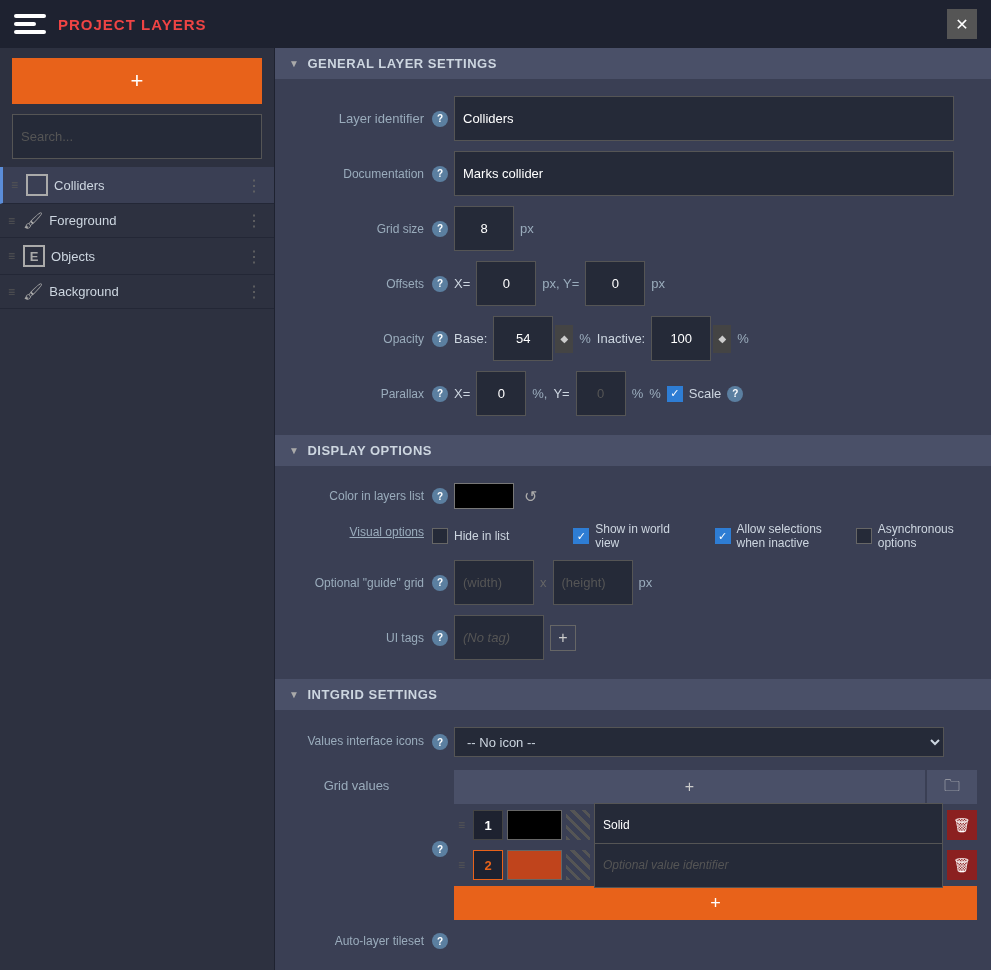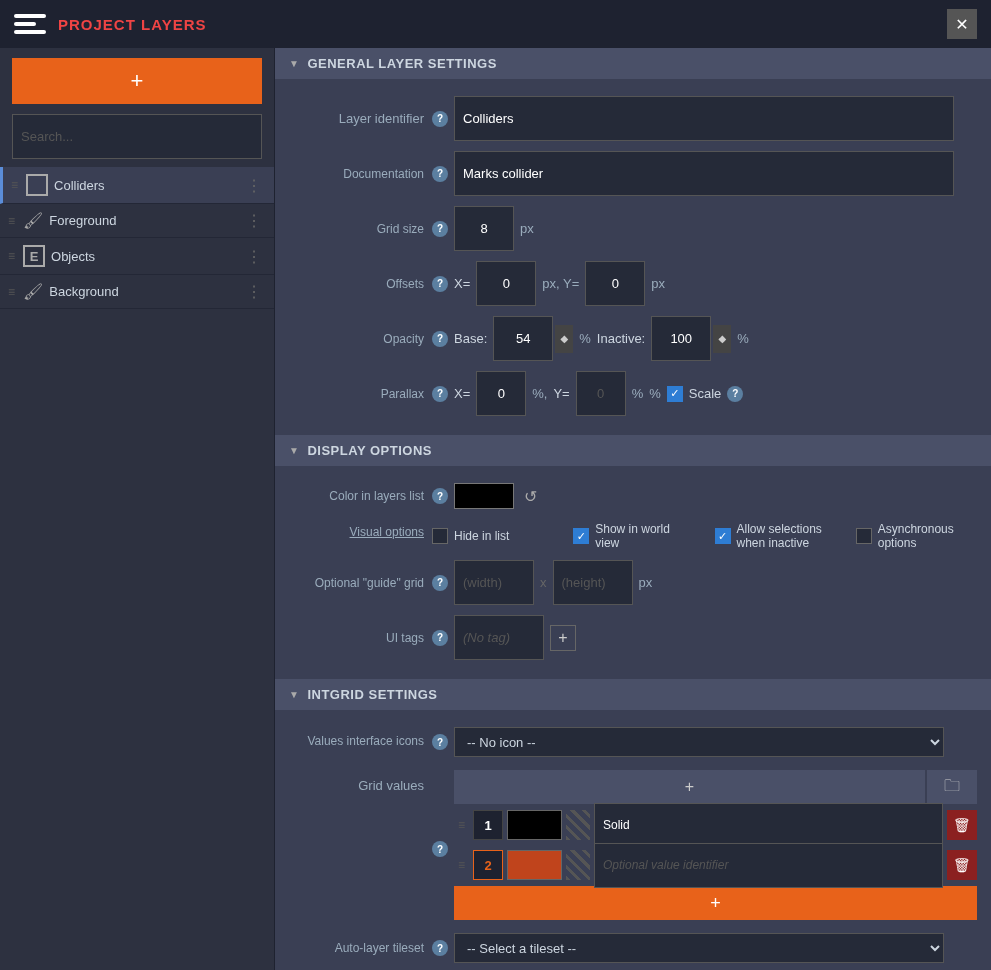--- a/index.html
+++ b/index.html
@@ -578,21 +578,21 @@
           <span class="form-label" style="line-height:1.3;">Values interface icons</span>
           <div class="form-value">
             <div class="help-icon">?</div>
             <select class="select-dropdown">
               <option>-- No icon --</option>
             </select>
           </div>
         </div>
 
         <div class="form-row" style="align-items:flex-start;padding-top:8px;">
-          <span class="form-label" style="padding-top:8px;">
+          <span class="form-label" style="padding-top:8px;text-align:center;">
             <span>Grid values</span>
           </span>
           <div class="form-value">
             <div class="help-icon" style="margin-top:8px;">?</div>
             <div class="grid-values-container">
 
               <div class="grid-values-toolbar">
                 <button class="gv-btn">+</button>
                 <button class="gv-btn gv-btn-folder">🗀</button>
               </div>
@@ -618,23 +618,20 @@
               <button class="add-value-btn">+</button>
 
             </div>
           </div>
         </div>
 
         <div class="form-row auto-tileset-row">
           <span class="form-label">Auto-layer tileset</span>
           <div class="form-value">
             <div class="help-icon">?</div>
-            <select class="select-dropdown">
-              <option>-- Select a tileset --</option>
-            </select>
           </div>
         </div>
 
       </div>
     </div>
 
   </div>
 </div>
 
 </body></html>

